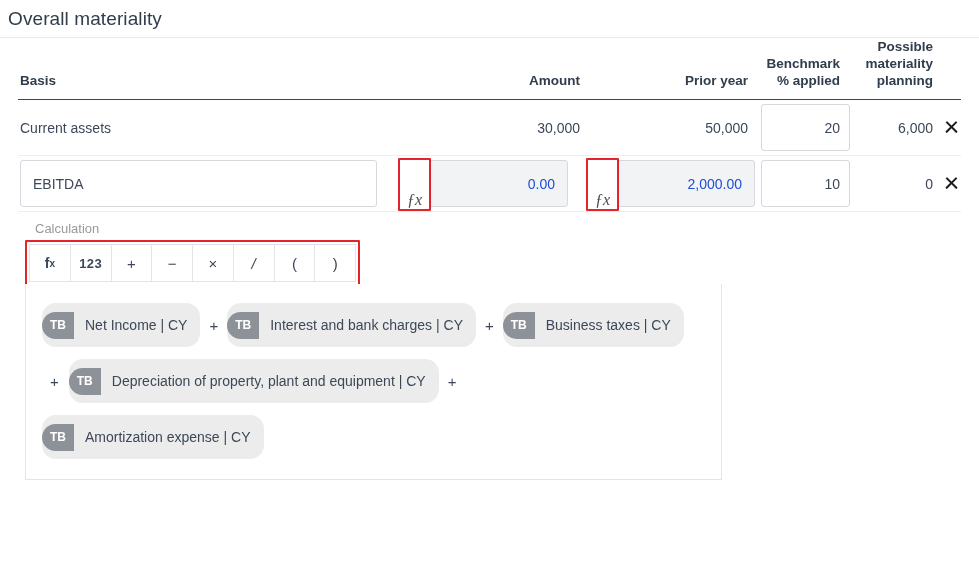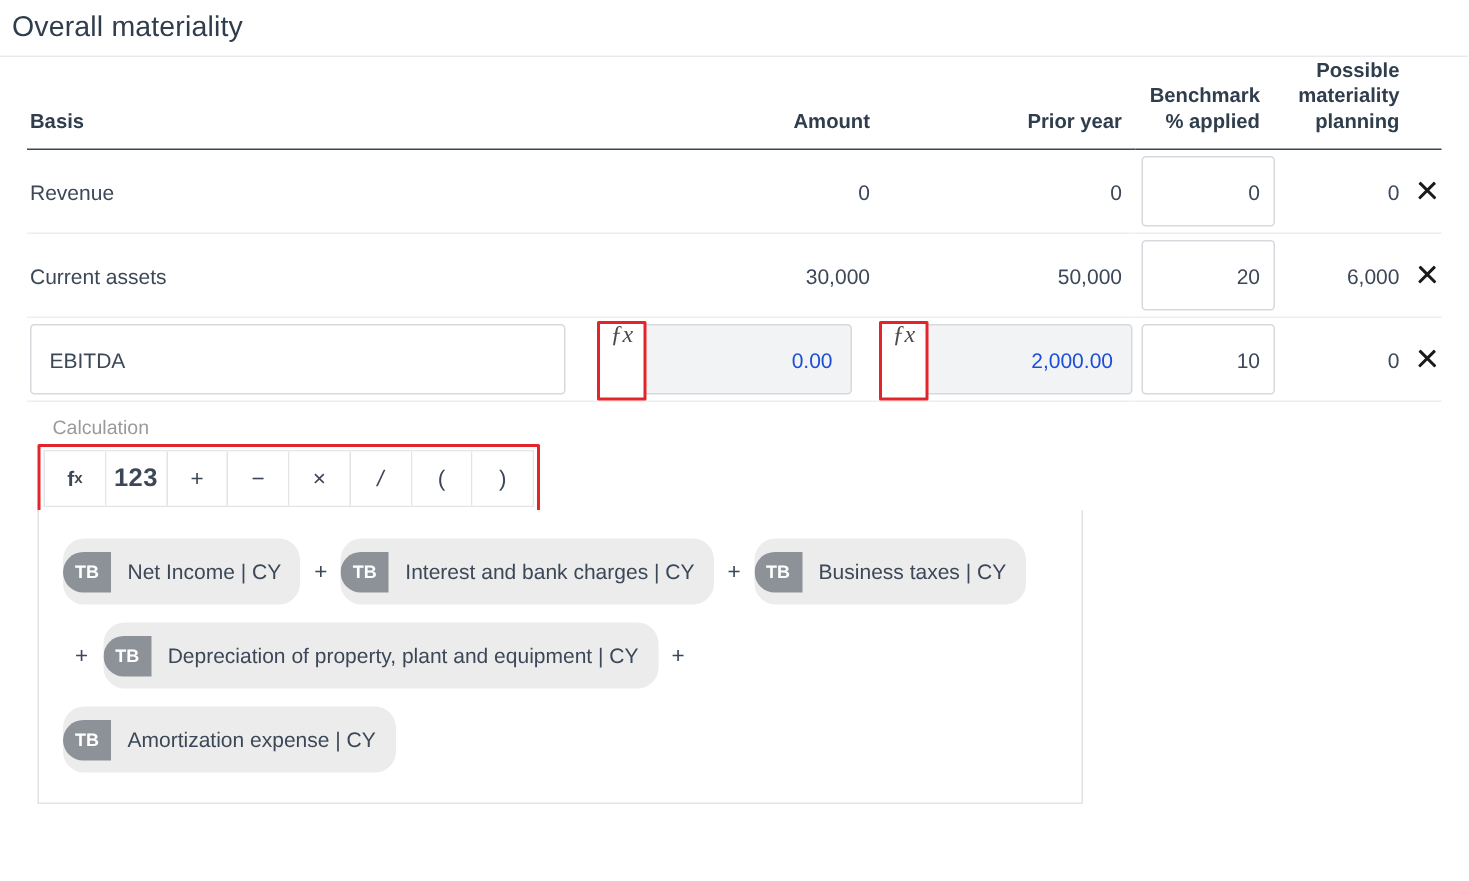--- a/index.html
+++ b/index.html
@@ -120,21 +120,21 @@
     overflow: visible;
   }
   .fx-field.amount-field { width: 168px; }
   .fx-field.prior-field  { width: 167px; }
 
   .fx-btn {
     width: 33px;
     background: #ffffff;
     border: 2.5px solid #e4242b;
     border-radius: 1px;
-    display: flex; align-items: flex-start; justify-content: center;
+    display: flex; align-items: flex-end; justify-content: center;
     margin: -3px 0 -3px -3px;
     height: 53px;
     cursor: pointer;
     flex: 0 0 33px;
     z-index: 2;
   }
   .fx-glyph {
     font-family: "Liberation Serif", serif;
     font-style: italic;
     font-size: 16px;
@@ -176,21 +176,21 @@
     display: flex; align-items: center; justify-content: center;
     border-right: 1px solid #e2e4e6;
     font-size: 15px;
     color: #3c4858;
     cursor: pointer;
     background: #fff;
   }
   .calc-btn:last-child { border-right: none; }
   .calc-btn.fx-tool { font-weight: bold; font-size: 14px; }
   .calc-btn.fx-tool sub { font-size: 10px; font-weight: bold; }
-  .calc-btn.num123 { font-size: 17px; font-weight: bold; letter-spacing: .3px; }
+  .calc-btn.num123 { font-size: 13px; font-weight: bold; letter-spacing: .3px; }
   .calc-btn.op-slash { font-style: italic; }
 
   .calc-panel {
     margin-left: 25px;
     width: 697px;
     min-height: 146px;
     border: 1px solid #e2e4e6;
     border-top: none;
     background: #fff;
     padding: 13px 12px 14px 16px;
@@ -255,34 +255,20 @@
         <th class="th-poss">
           <span>Possible</span><br>
           <span>materiality</span><br>
           <span>planning</span>
         </th>
       </tr>
     </thead>
     <tbody>
 
 
-      <tr>
-        <td class="td-basis">Revenue</td>
-        <td class="td-num td-amount">0</td>
-        <td class="td-num td-prior">0</td>
-        <td class="td-bench">
-          <input class="pct-input" type="text" value="0" style="">
-        </td>
-        <td class="td-poss">
-          <div class="poss-cell">
-            <span class="poss-val">0</span>
-            <span class="del-x"></span>
-          </div>
-        </td>
-      </tr>
 
       <tr>
         <td class="td-basis">Current assets</td>
         <td class="td-num td-amount">30,000</td>
         <td class="td-num td-prior">50,000</td>
         <td class="td-bench">
           <input class="pct-input" type="text" value="20" style="">
         </td>
         <td class="td-poss">
           <div class="poss-cell">

